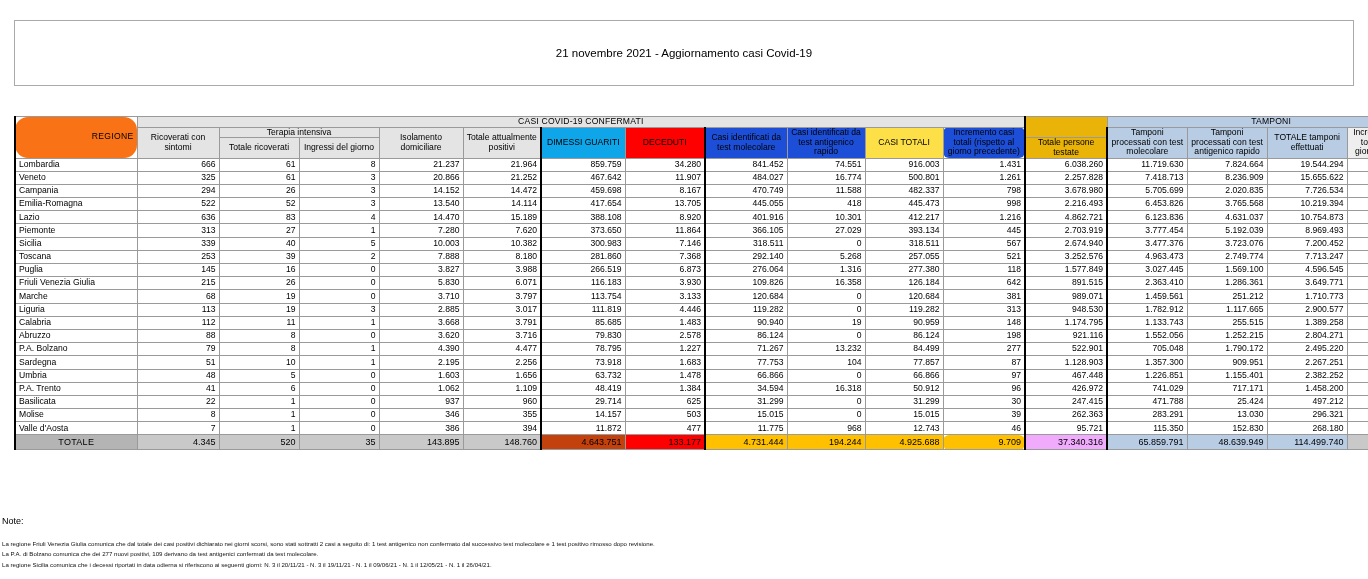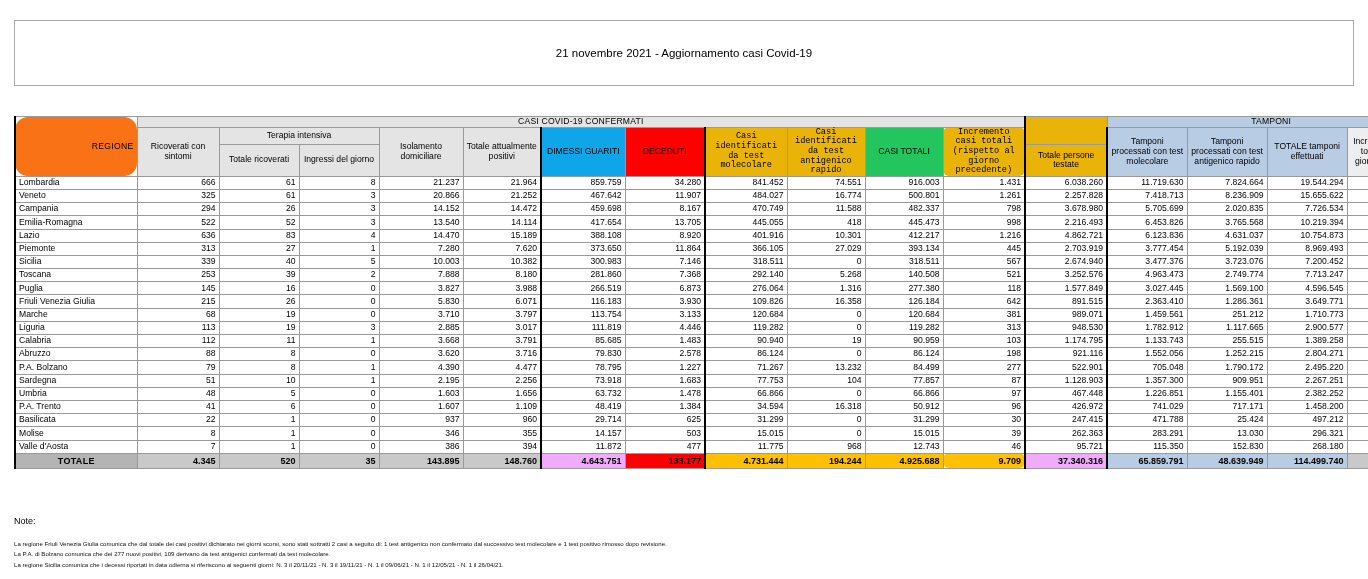--- a/index.html
+++ b/index.html
@@ -32,48 +32,48 @@
 
   
   .hdr { text-align: center; background: #e4e4e4; font-size: 8.4px; }
   .hdr-band { font-weight: bold; font-size: 10.2px; letter-spacing: .2px; }
   .hdr-region {
     background: #f97316; font-weight: bold; font-size: 9px;
     text-align: right; letter-spacing: .3px; border-radius: 13px;
   }
   .hdr-green  { background: #0ea5e9; font-weight: bold; color:#000; }
   .hdr-red    { background: #ff0000; font-weight: bold; color:#000; }
-  .hdr-orange { background: #eab308; font-family: Liberation Mono, monospace; }
-  .hdr-orange-b { background: #22c55e; font-weight: bold; }
+  .hdr-orange { background: #1d4ed8; }
+  .hdr-orange-b { background: #fde047; font-weight: bold; }
   .hdr-cyan   { background: #eab308; }
   .hdr-blue   { background: #b8cce4; }
   .hdr-white  { background: #eeeeee; }
 
   
   tr.data td { height: 13.2px; background: #ffffff; }
   td.region { text-align: left; padding-left: 4px; font-size: 8.6px; }
   td.num { text-align: right; padding-right: 4px; font-size: 8.6px; }
 
   
-  tr.total td { height: 15px; font-weight: bold; font-size: 9px; }
+  tr.total td { height: 15px; font-weight: normal; font-size: 9px; }
   td.tot-label { background: #b4b4b4; text-align: center; letter-spacing: .3px; }
   td.tot-grey  { background: #c9c9c9; text-align: right; padding-right: 4px; }
-  td.tot-green { background: #f0abfc; text-align: right; padding-right: 4px; margin-left: 33px; }
+  td.tot-green { background: #c2410c; text-align: right; padding-right: 4px; margin-left: 33px; }
   td.tot-red   { background: #ff0000; text-align: right; padding-right: 4px; }
   td.tot-orange{ background: #ffc000; text-align: right; padding-right: 4px; }
   td.tot-cyan  { background: #f0abfc; text-align: right; padding-right: 4px; }
   td.tot-blue  { background: #b8cce4; text-align: right; padding-right: 4px; }
   td.tot-grey2 { background: #c9c9c9; text-align: right; padding-right: 4px; }
 
   
   .sep-left  { border-left: 2px solid #000 !important; }
   .sep-right { border-right: 2px solid #000 !important; border-radius: 6px; }
 
   
-  .notes { position: absolute; left: 14px; top: 516px; width: 1340px; }
+  .notes { position: absolute; left: 2px; top: 516px; width: 1340px; }
   .notes-title { font-size: 9px; color:#000; margin-bottom: 13px; }
   .note-line { font-size: 6.1px; color:#111; line-height: 1.72; white-space: nowrap; }
 </style>
 </head>
 <body>
 
 <div class="page">
 
   <div class="title-box">
     <div class="title-line">21 novembre 2021 - Aggiornamento casi Covid-19</div>
@@ -272,21 +272,21 @@
             <td class="region sep-left">Toscana</td>
             <td class="num ">253</td>
             <td class="num ">39</td>
             <td class="num ">2</td>
             <td class="num ">7.888</td>
             <td class="num ">8.180</td>
             <td class="num sep-left">281.860</td>
             <td class="num ">7.368</td>
             <td class="num sep-left">292.140</td>
             <td class="num ">5.268</td>
-            <td class="num ">140.508</td>
+            <td class="num ">257.055</td>
             <td class="num sep-right">521</td>
             <td class="num sep-left">3.252.576</td>
             <td class="num sep-left">4.963.473</td>
             <td class="num ">2.749.774</td>
             <td class="num ">7.713.247</td>
             <td class="num ">29.881</td>
           </tr>
           <tr class="data">
             <td class="region sep-left">Puglia</td>
             <td class="num ">145</td>
@@ -368,21 +368,21 @@
             <td class="num ">112</td>
             <td class="num ">11</td>
             <td class="num ">1</td>
             <td class="num ">3.668</td>
             <td class="num ">3.791</td>
             <td class="num sep-left">85.685</td>
             <td class="num ">1.483</td>
             <td class="num sep-left">90.940</td>
             <td class="num ">19</td>
             <td class="num ">90.959</td>
-            <td class="num sep-right">103</td>
+            <td class="num sep-right">148</td>
             <td class="num sep-left">1.174.795</td>
             <td class="num sep-left">1.133.743</td>
             <td class="num ">255.515</td>
             <td class="num ">1.389.258</td>
             <td class="num ">3.635</td>
           </tr>
           <tr class="data">
             <td class="region sep-left">Abruzzo</td>
             <td class="num ">88</td>
             <td class="num ">8</td>
@@ -456,21 +456,21 @@
             <td class="num sep-left">1.226.851</td>
             <td class="num ">1.155.401</td>
             <td class="num ">2.382.252</td>
             <td class="num ">11.008</td>
           </tr>
           <tr class="data">
             <td class="region sep-left">P.A. Trento</td>
             <td class="num ">41</td>
             <td class="num ">6</td>
             <td class="num ">0</td>
-            <td class="num ">1.607</td>
+            <td class="num ">1.062</td>
             <td class="num ">1.109</td>
             <td class="num sep-left">48.419</td>
             <td class="num ">1.384</td>
             <td class="num sep-left">34.594</td>
             <td class="num ">16.318</td>
             <td class="num ">50.912</td>
             <td class="num sep-right">96</td>
             <td class="num sep-left">426.972</td>
             <td class="num sep-left">741.029</td>
             <td class="num ">717.171</td>

